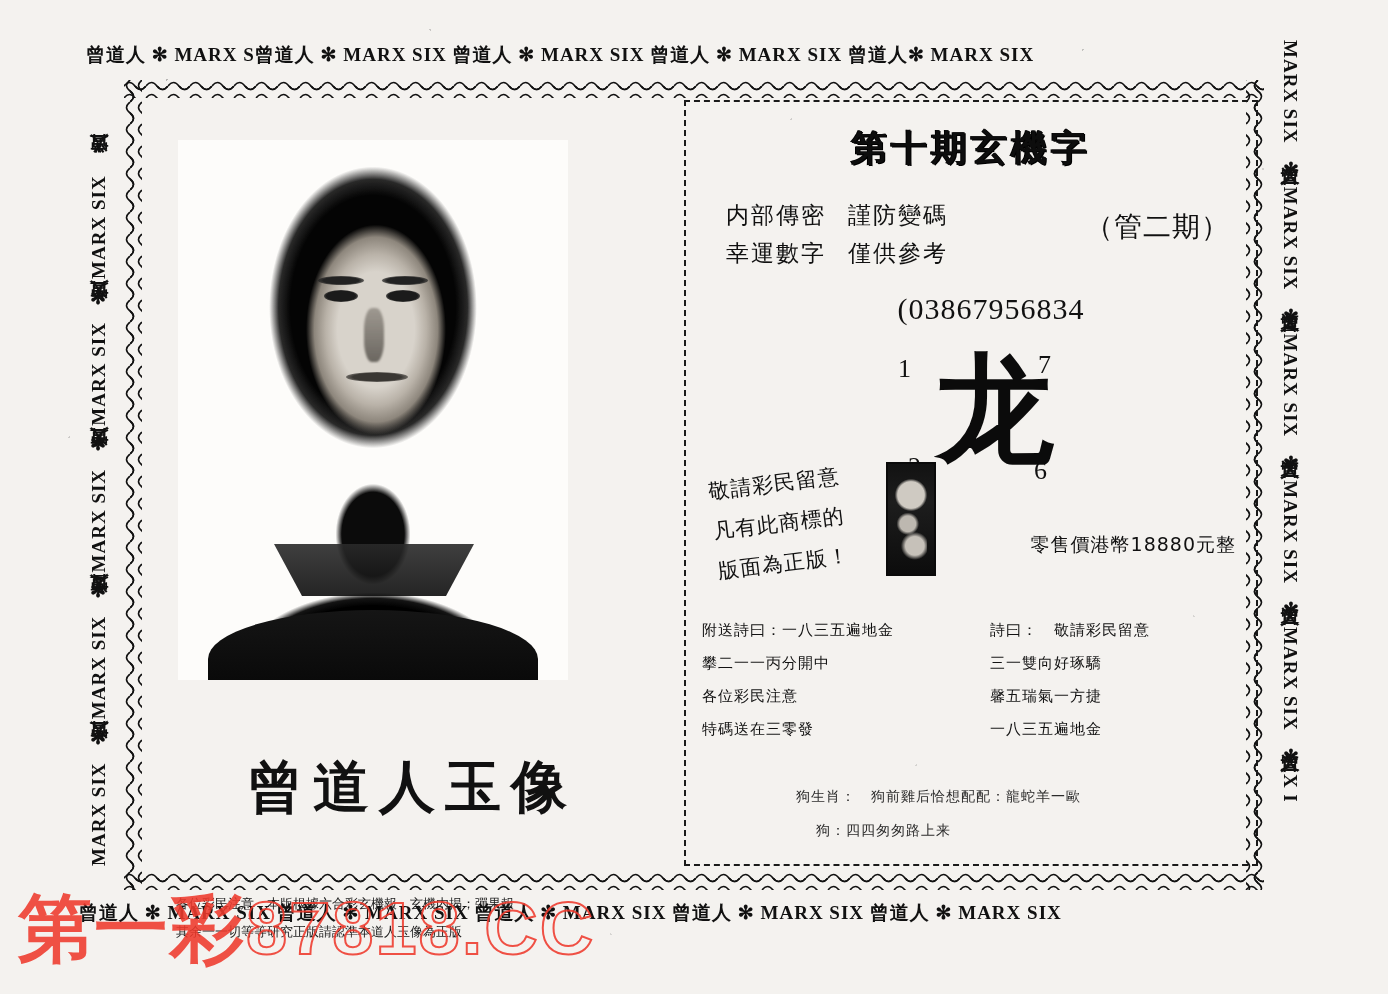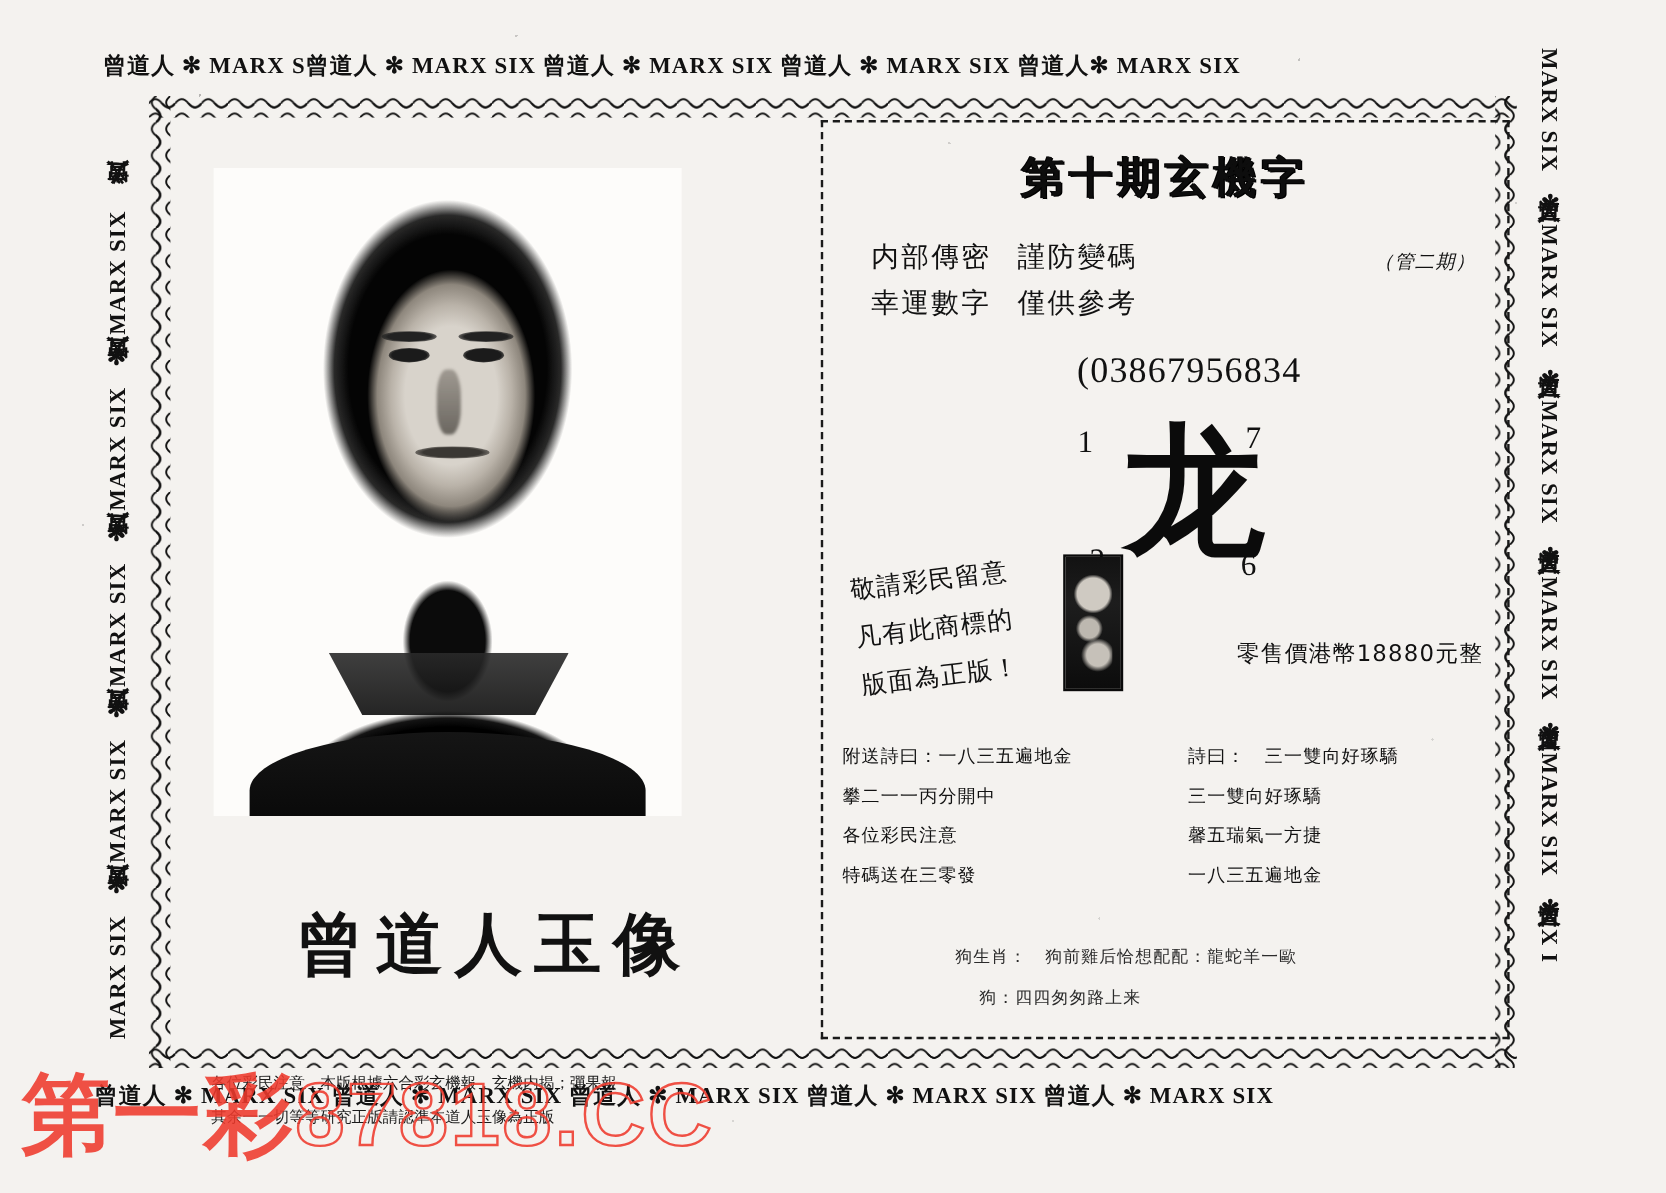--- a/index.html
+++ b/index.html
@@ -184,24 +184,23 @@
     font-size:23px;
     line-height:38px;
     color:#111;
     letter-spacing:2px;
   }
   .panel-sub .gap { display:inline-block; width:22px; }
   .panel-period {
     position:absolute;
     right:26px; top:106px;
     font-family:"DejaVu Sans", sans-serif;
-    font-size:16px;
-    letter-spacing:1px;
-    color:#111;
-    font-style:italic;
+    font-size:28px;
+    letter-spacing:1px;
+    color:#111;
   }
   .panel-code {
     position:absolute;
     left:0; top:190px; width:100%;
     text-align:center;
     font-family:"Liberation Serif", serif;
     font-size:30px;
     letter-spacing:1px;
     color:#111;
     padding-left:40px;
@@ -279,21 +278,21 @@
     letter-spacing:1px;
   }
   .poems .col { flex:1; }
   .poems .col.left { padding-left:4px; }
   .poems .col.right { padding-left:26px; }
   .poems .hdr { white-space:nowrap; }
 
   .zodiac {
     position:absolute;
     left:110px; top:678px;
-    font-family:Liberation Sans, sans-serif;
+    font-family:Liberation Mono, monospace;
     font-size:14px;
     line-height:34px;
     color:#2b2b2b;
     letter-spacing:1px;
   }
   .zodiac .row2 { padding-left:20px; }
 
   
   .watermark {
     position:absolute;
@@ -394,21 +393,21 @@
   <div class="price">零售價港幣18880元整</div>
 
   <div class="poems">
     <div class="col left">
       <div class="hdr">附送詩曰：一八三五遍地金</div>
       <div>攀二一一丙分開中</div>
       <div>各位彩民注意</div>
       <div>特碼送在三零發</div>
     </div>
     <div class="col right">
-      <div class="hdr">詩曰：　三一雙向好琢驕</div>
+      <div class="hdr">詩曰：　敬請彩民留意</div>
       <div>三一雙向好琢驕</div>
       <div>馨五瑞氣一方捷</div>
       <div>一八三五遍地金</div>
     </div>
   </div>
 
   <div class="zodiac">
     <div>狗生肖：　狗前雞后恰想配配：龍蛇羊一歐</div>
     <div class="row2">狗：四四匆匆路上来</div>
   </div>

